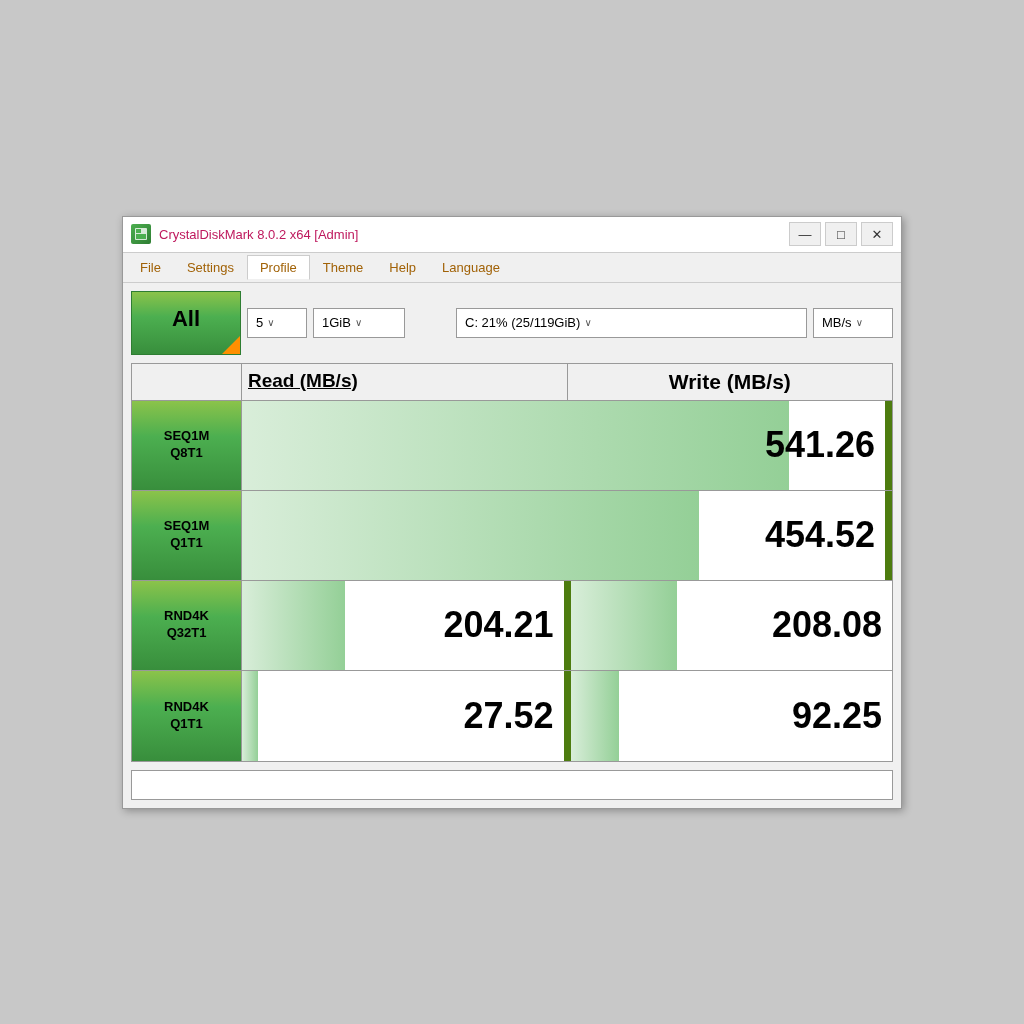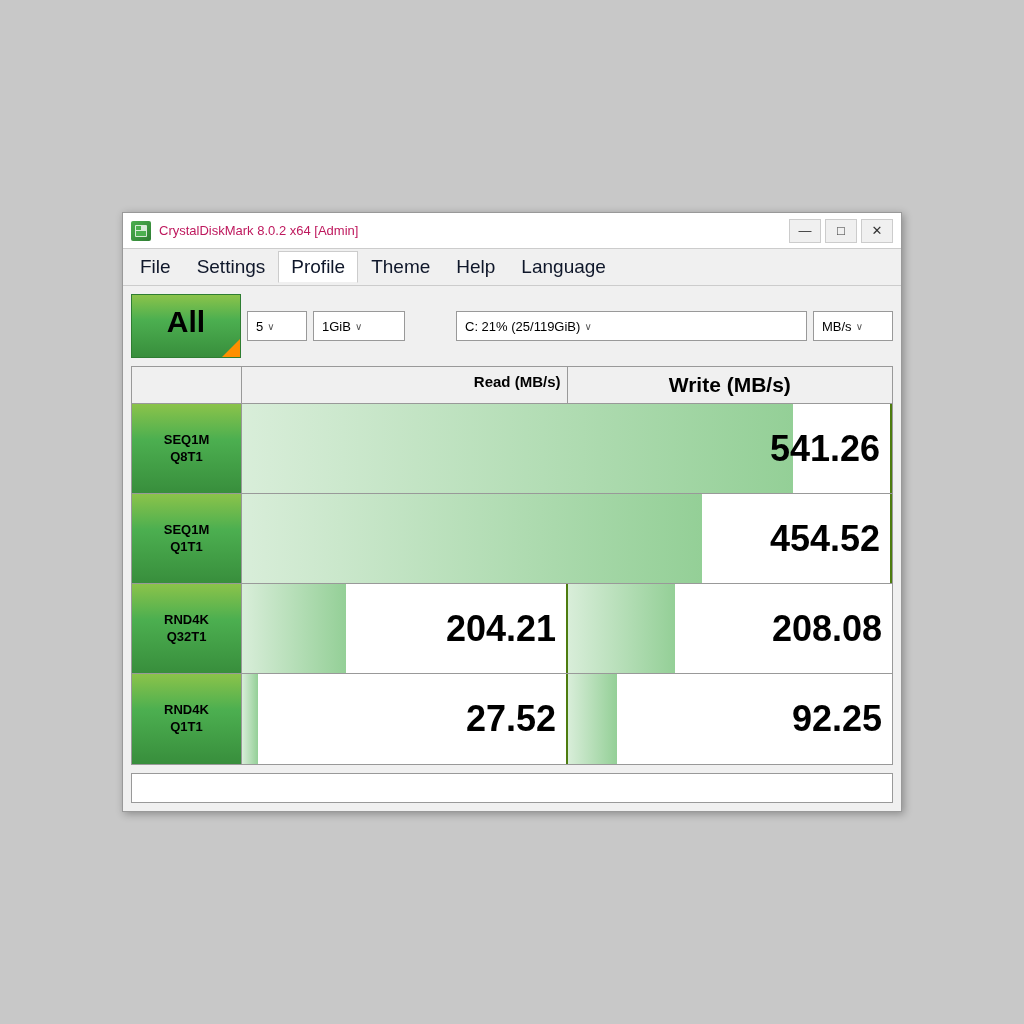--- a/index.html
+++ b/index.html
@@ -69,23 +69,23 @@
     .menu-bar {
       background: #f0f0f0;
       display: flex;
       padding: 2px 4px;
       border-bottom: 1px solid #ccc;
       gap: 0;
     }
 
     .menu-item {
       padding: 4px 12px;
-      font-size: 19px;
+      font-size: 13px;
       cursor: pointer;
-      color: #0f172a;
+      color: #a16207;
       border: 1px solid transparent;
     }
     .menu-item.active {
       background: #fff;
       border: 1px solid #ccc;
       border-bottom-color: #f0f0f0;
     }
 
     .content {
       padding: 8px;
@@ -96,21 +96,21 @@
       display: flex;
       align-items: stretch;
       gap: 6px;
       margin-bottom: 8px;
     }
 
     .all-btn {
       background: linear-gradient(to bottom, #8bc34a 0%, #4caf50 40%, #388e3c 100%);
       color: #000;
       font-weight: bold;
-      font-size: 30px;
+      font-size: 22px;
       border: 1px solid #2e7d32;
       cursor: pointer;
       width: 110px;
       min-height: 64px;
       display: flex;
       align-items: center;
       justify-content: center;
       position: relative;
       padding-bottom: 8px;
     }
@@ -172,25 +172,26 @@
     }
 
     .th-label {
       width: 110px;
       border-right: 1px solid #999;
       flex-shrink: 0;
     }
 
     .th-read {
       flex: 1;
-      text-align: right;
-      font-weight: bold;
-      font-size: 15px;
+      text-align: left;
+      font-weight: bold;
+      font-size: 19px;
       padding: 6px;
       border-right: 1px solid #999;
+      text-decoration: underline;
     }
 
     .th-write {
       flex: 1;
       text-align: center;
       font-weight: bold;
       font-size: 21px;
       padding: 6px;
     }
 
@@ -212,21 +213,21 @@
       font-weight: bold;
       font-size: 13px;
       text-align: center;
       border-right: 1px solid #999;
       color: #000;
       line-height: 1.3;
     }
 
     .row-read {
       flex: 1;
-      border-right: 2px solid #4d7c0f;
+      border-right: 7px solid #4d7c0f;
       position: relative;
       display: flex;
       align-items: center;
       justify-content: flex-end;
       padding-right: 10px;
       overflow: hidden;
     }
 
     .row-write {
       flex: 1;

